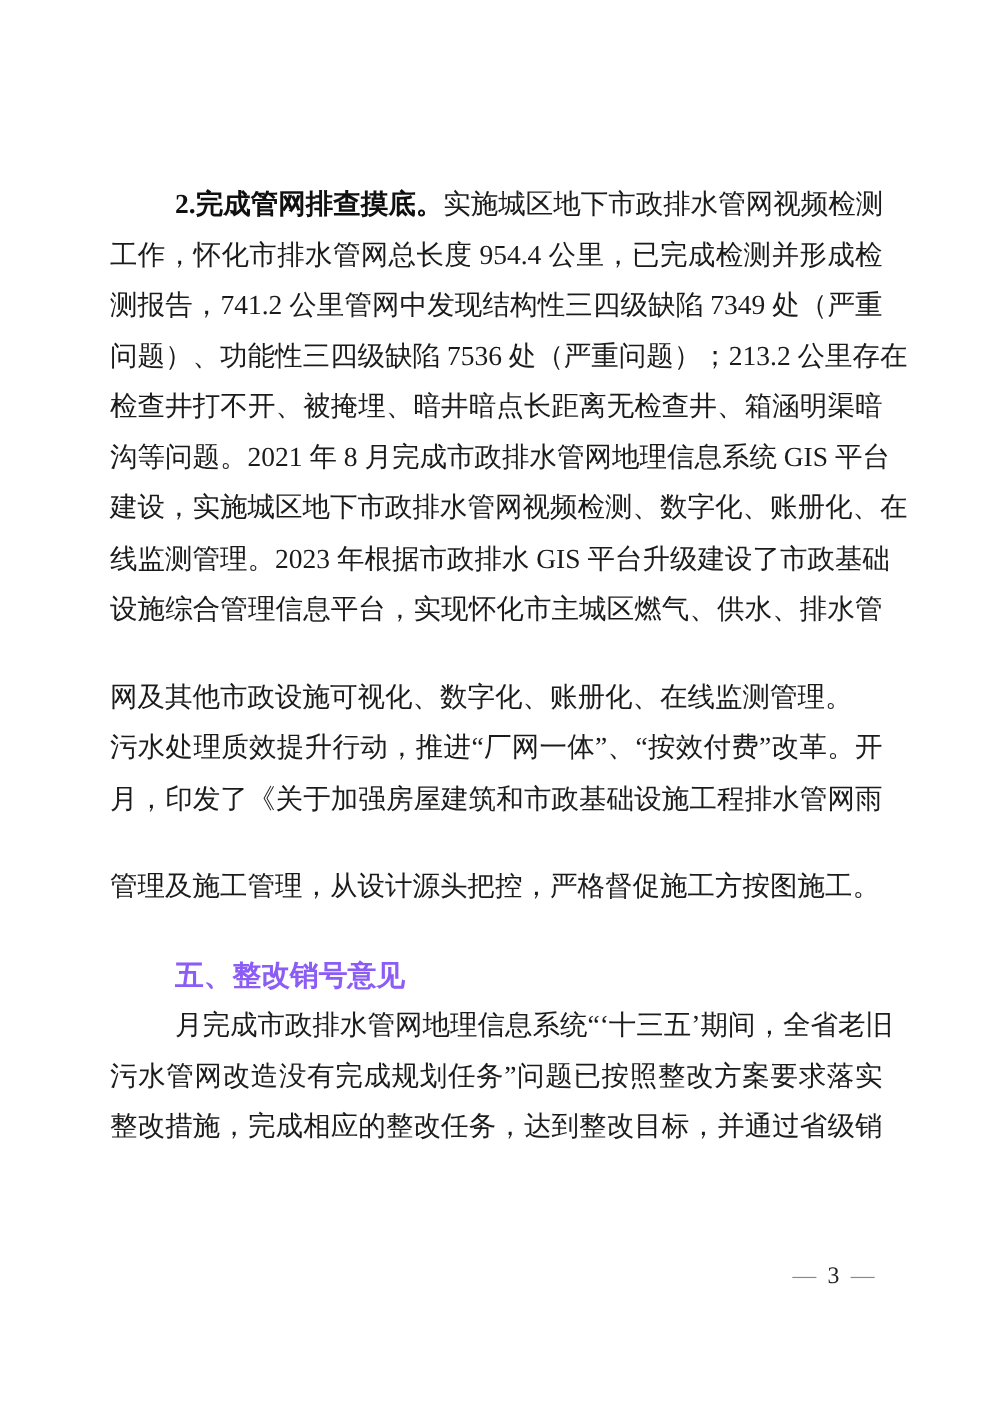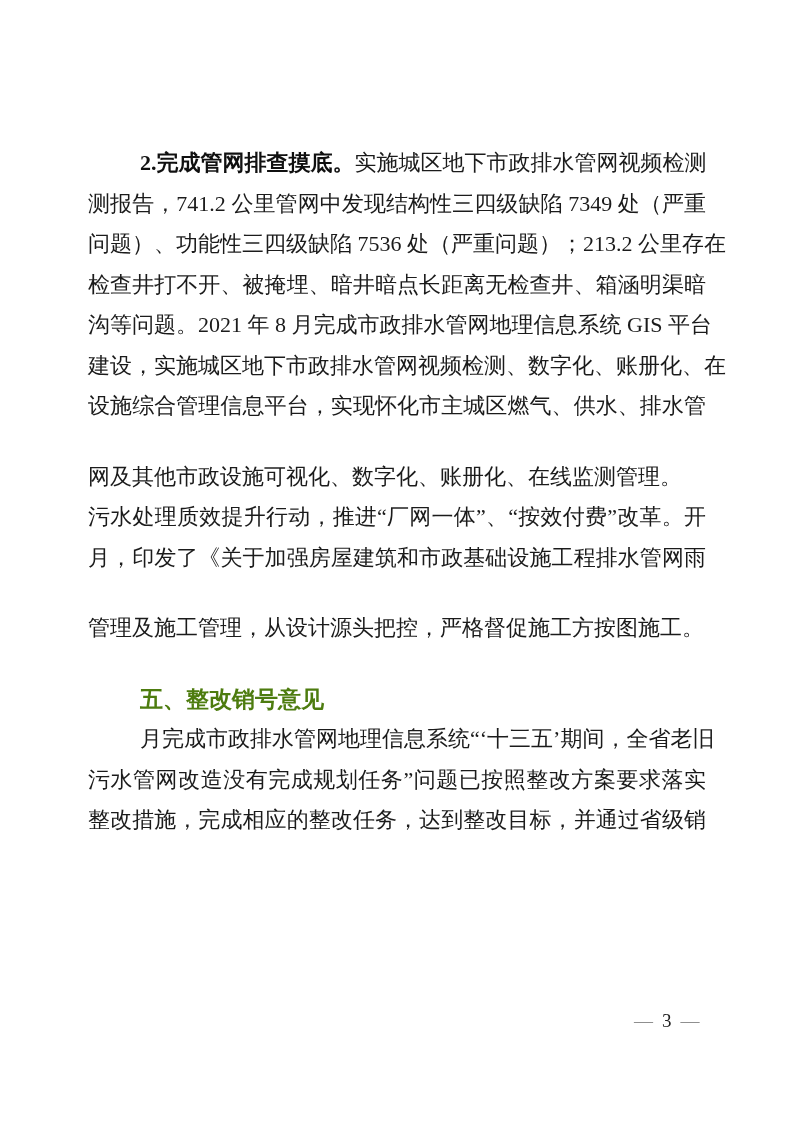--- a/index.html
+++ b/index.html
@@ -41,21 +41,21 @@
     text-indent: 52px;
   }
   .lead {
     font-weight: bold;
     color: #101010;
   }
   .heading {
     font-family: "Liberation Sans", sans-serif;
     font-weight: bold;
     font-size: 23px;
-    color: #4d7c0f;
+    color: #8b5cf6;
   }
   .page-number {
     position: absolute;
     top: 1010px;
     left: 634px;
     display: flex;
     align-items: center;
     gap: 9px;
     font-size: 19px;
     font-family: "Liberation Serif", serif;
@@ -70,31 +70,33 @@
 </style>
 </head>
 <body>
 
 <div class="page">
 
   <div class="textblock">
 
     <div class="line indent"><span class="lead">2.完成管网排查摸底。</span><span>实施城区地下市政排水管网视频检测</span></div>
 
+    <div class="line"><span>工作，怀化市排水管网总长度 954.4 公里，已完成检测并形成检</span></div>
 
     <div class="line"><span>测报告，741.2 公里管网中发现结构性三四级缺陷 7349 处（严重</span></div>
 
     <div class="line"><span>问题）、功能性三四级缺陷 7536 处（严重问题）；213.2 公里存在</span></div>
 
     <div class="line"><span>检查井打不开、被掩埋、暗井暗点长距离无检查井、箱涵明渠暗</span></div>
 
     <div class="line"><span>沟等问题。2021 年 8 月完成市政排水管网地理信息系统 GIS 平台</span></div>
 
     <div class="line"><span>建设，实施城区地下市政排水管网视频检测、数字化、账册化、在</span></div>
 
+    <div class="line"><span>线监测管理。2023 年根据市政排水 GIS 平台升级建设了市政基础</span></div>
 
     <div class="line"><span>设施综合管理信息平台，实现怀化市主城区燃气、供水、排水管</span></div>
 
     <div class="line noju"><span>网及其他市政设施可视化、数字化、账册化、在线监测管理。</span></div>
 
 
 
     <div class="line"><span>污水处理质效提升行动，推进“厂网一体”、“按效付费”改革。开</span></div>
 
 

